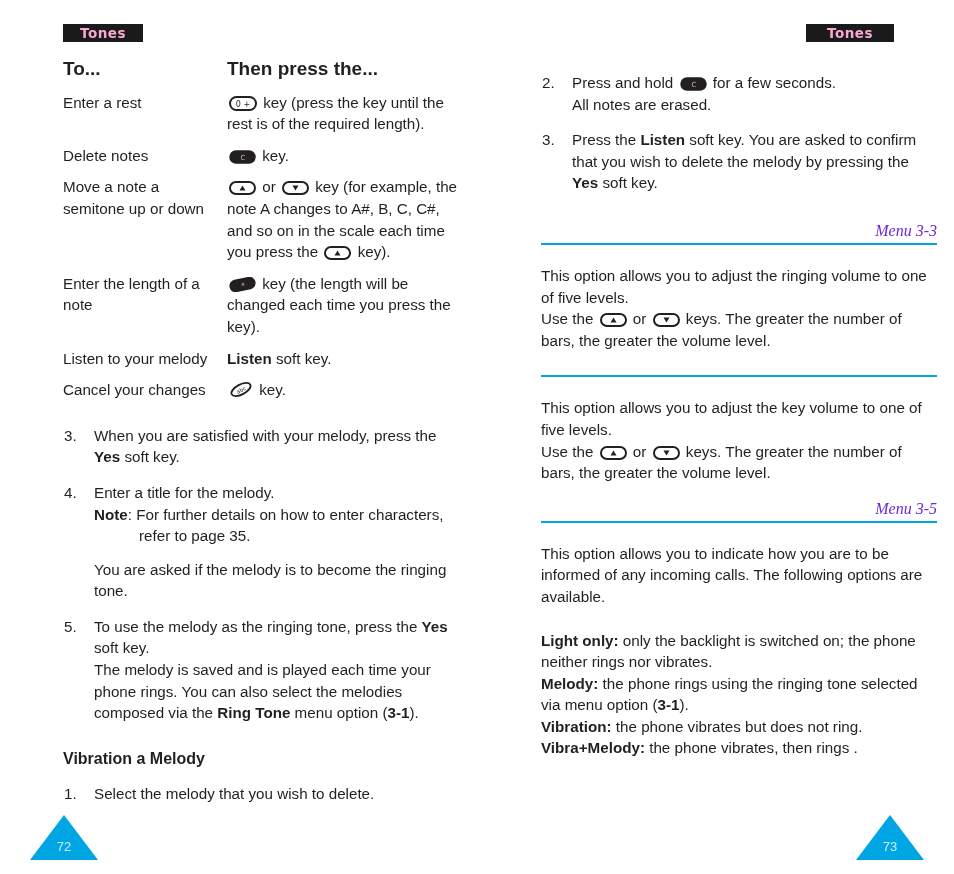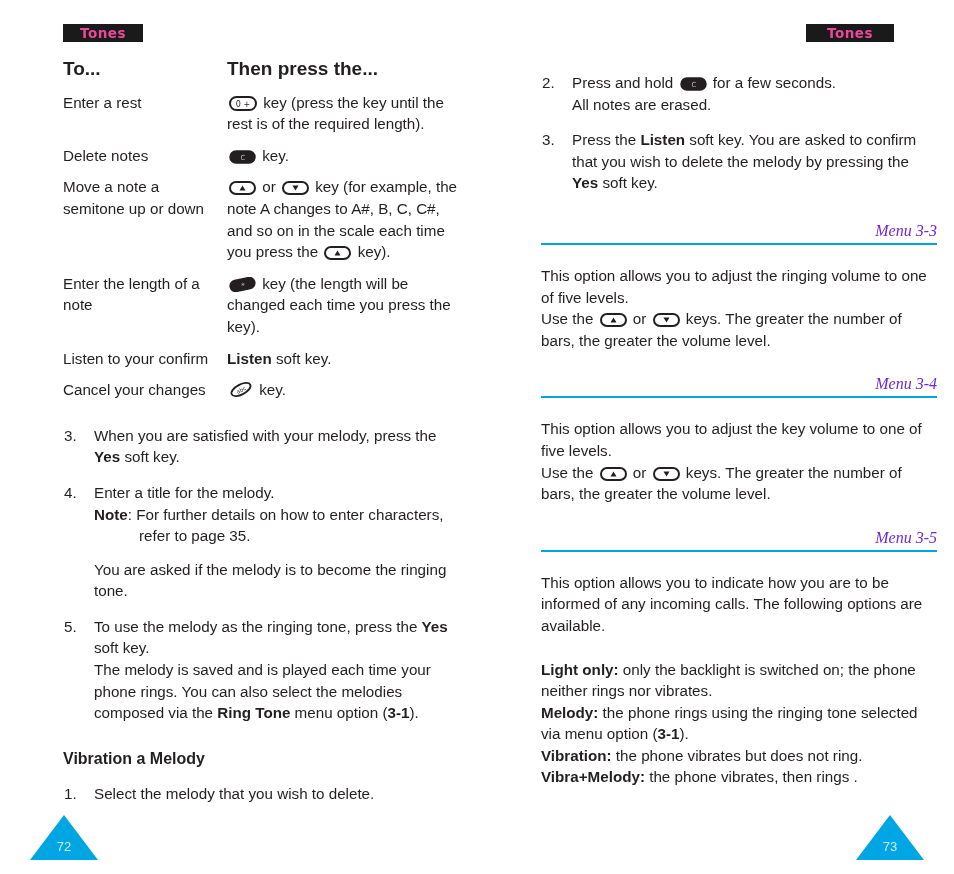--- a/index.html
+++ b/index.html
@@ -19,21 +19,21 @@
   .page {
     position: absolute;
     inset: 0;
   }
 
   
   .tab {
     position: absolute;
     top: 24px;
     background: #1a1a1a;
-    color: #ec4899;
+    color: #f9a8d4;
     font-size: 13.5px;
     font-weight: 700;
     letter-spacing: 0.5px;
     height: 18px;
     line-height: 18px;
     text-align: center;
     font-family: "DejaVu Sans", sans-serif;
   }
   .tab-left  { left: 63px;  width: 80px; }
   .tab-right { left: 806px; width: 88px; }
@@ -230,21 +230,21 @@
                 <rect x="1" y="2" width="25" height="11" rx="5.5" ry="5.5" fill="#231f20" stroke="#231f20" stroke-width="1.5"></rect>
                 <text x="14" y="11" font-size="7" font-family="DejaVu Sans, sans-serif" fill="#cccccc" text-anchor="middle">*</text>
               </g>
             </svg>
           </span>
           <span>key (the length will be changed each time you press the key).</span>
         </td>
       </tr>
 
       <tr>
-        <td class="c1">Listen to your confirm</td>
+        <td class="c1">Listen to your melody</td>
         <td class="c2">
           <b>Listen</b>
           <span>soft key.</span>
         </td>
       </tr>
 
       <tr>
         <td class="c1">Cancel your changes</td>
         <td class="c2">
           <span class="key">
@@ -323,21 +323,20 @@
             <svg width="27" height="14" viewBox="0 0 27 14">
               <rect x="1" y="1" width="25" height="12" rx="6" ry="6" fill="#ffffff" stroke="#231f20" stroke-width="2"></rect>
               <path d="M10.5 4.5 L16.5 4.5 L13.5 9.5 Z" fill="#231f20"></path>
             </svg>
           </span>
           <span>keys. The greater the number of bars, the greater the volume level.</span></p>
       </div>
     </div>
 
     <div style="margin-top:24px;">
-      <div class="menu-ref">Menu 3-4</div>
       <div class="rule"></div>
       <div class="blk t">
         <p>This option allows you to adjust the key volume to one of five levels.</p>
         <p><span>Use the</span>
           <span class="key">
             <svg width="27" height="14" viewBox="0 0 27 14">
               <rect x="1" y="1" width="25" height="12" rx="6" ry="6" fill="#ffffff" stroke="#231f20" stroke-width="2"></rect>
               <path d="M13.5 4.5 L16.5 9.5 L10.5 9.5 Z" fill="#231f20"></path>
             </svg>
           </span>
@@ -345,21 +344,21 @@
           <span class="key">
             <svg width="27" height="14" viewBox="0 0 27 14">
               <rect x="1" y="1" width="25" height="12" rx="6" ry="6" fill="#ffffff" stroke="#231f20" stroke-width="2"></rect>
               <path d="M10.5 4.5 L16.5 4.5 L13.5 9.5 Z" fill="#231f20"></path>
             </svg>
           </span>
           <span>keys. The greater the number of bars, the greater the volume level.</span></p>
       </div>
     </div>
 
-    <div style="margin-top:24px;">
+    <div style="margin-top:16px;">
       <div class="menu-ref">Menu 3-5</div>
       <div class="rule"></div>
       <div class="blk t">
         <p>This option allows you to indicate how you are to be informed of any incoming calls. The following options are available.</p>
 
         <p class="opt" style="margin-top:22px;"><b>Light only:</b><span> only the backlight is switched on; the phone neither rings nor vibrates.</span></p>
 
         <p class="opt"><b>Melody:</b><span> the phone rings using the ringing tone selected via menu option (</span><b>3-1</b><span>).</span></p>
 
         <p class="opt"><b>Vibration:</b><span> the phone vibrates but does not ring.</span></p>

